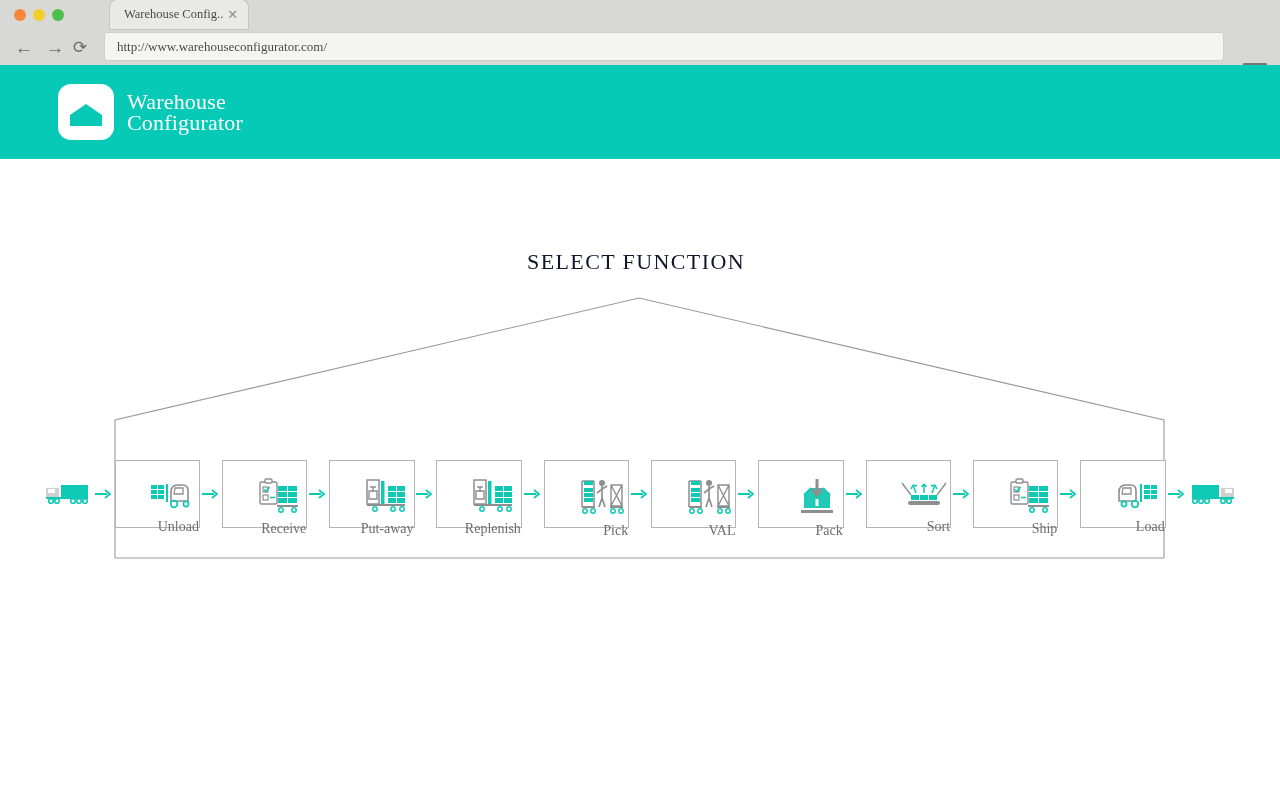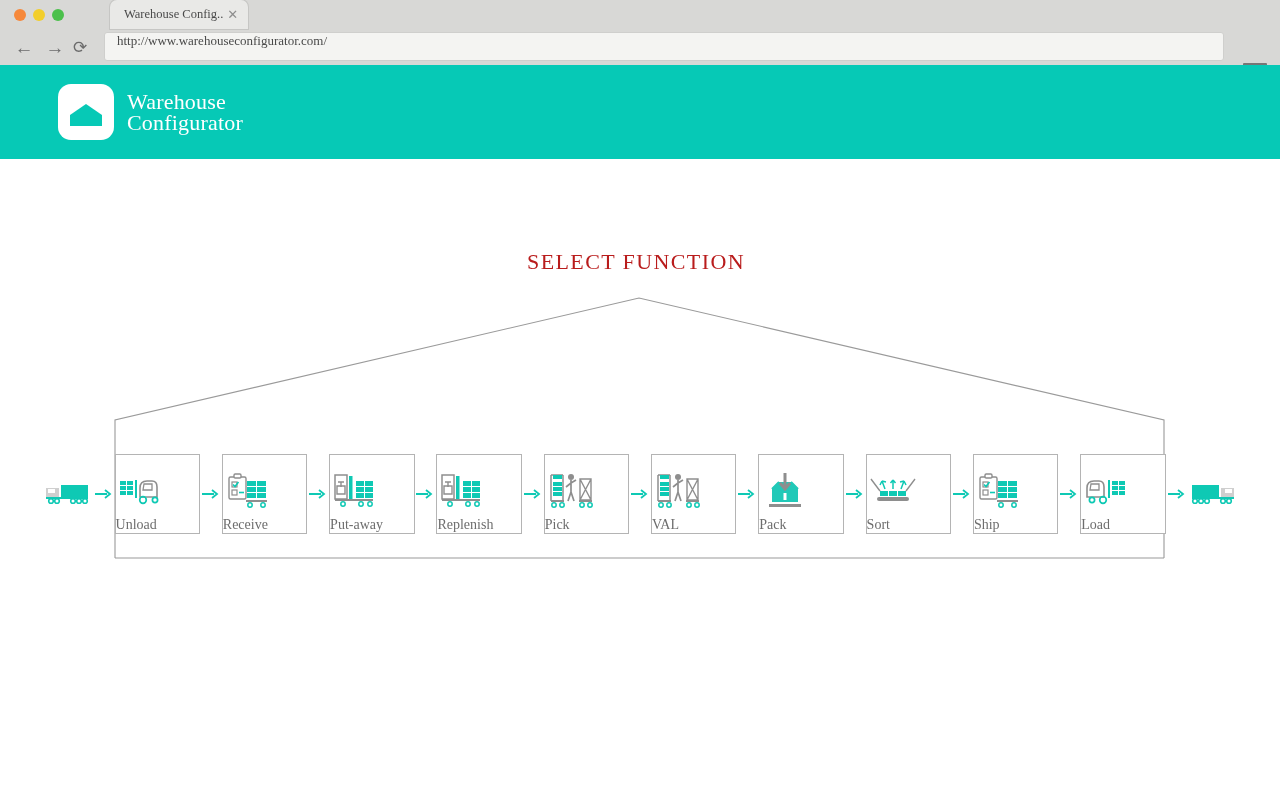--- a/index.html
+++ b/index.html
@@ -44,21 +44,21 @@
     color: #6b6b6b; font-size: 19px; line-height: 24px; text-align: center;
     cursor: pointer;
   }
   #btn-back    { left: 12px; }
   #btn-forward { left: 43px; }
   #btn-reload  { left: 68px; font-size: 17px; }
 
   #url-bar {
     position: absolute; left: 104px; top: 2px; width: 1120px; height: 29px;
     background: #f4f4f2; border: 1px solid #cfcfcd; border-radius: 3px;
-    display: flex; padding: 0 12px;
+    display: flex; align-items: center; padding: 0 12px;
   }
   #url-text {
     font-size: 13px; color: #4a4a4a;
     font-family: "Liberation Serif", serif;
   }
   #menu-button {
     position: absolute; left: 1243px; top: 33px; width: 24px; height: 19px;
     display: flex; flex-direction: column; justify-content: space-between;
     cursor: pointer;
   }
@@ -114,39 +114,39 @@
   #my-warehouse-link {
     position: absolute; left: 1144px; top: 104px;
     color: #ffffff; font-size: 13px; letter-spacing: .4px; cursor: pointer;
     font-family: "Liberation Serif", serif; white-space: nowrap;
   }
 
   
   #main { position: absolute; left: 0; top: 159px; width: 1280px; height: 650px; background: #fff; }
   #page-title {
     position: absolute; left: 0; top: 90px; width: 1272px; text-align: center;
-    font-size: 22px; color: #b91c1c; letter-spacing: 1.4px; font-weight: normal;
+    font-size: 22px; color: #0f172a; letter-spacing: 1.4px; font-weight: normal;
     font-family: "Liberation Serif", serif;
   }
 
   #warehouse-diagram {
     position: absolute; left: 0; top: 0; width: 1280px; height: 650px;
   }
   #warehouse-outline { position: absolute; left: 0; top: 0; }
 
   #function-row {
     position: absolute; left: 41px; top: 291px; width: 1198px; height: 88px;
     display: flex; align-items: center;
   }
   .truck-slot { width: 52px; display: flex; align-items: center; justify-content: center; }
   .flow-arrow { width: 22px; display: flex; align-items: center; justify-content: center; }
 
   .function-card {
-    width: 86px; height: 80px; border: 1px solid #b4b4b4; background: #ffffff;
-    display: flex; flex-direction: column; align-items: flex-start; justify-content: flex-start;
+    width: 86px; height: 68px; border: 1px solid #b4b4b4; background: #ffffff;
+    display: flex; flex-direction: column; align-items: flex-end; justify-content: flex-start;
     padding-top: 16px; cursor: pointer;
   }
   .function-icon { width: 52px; height: 42px; display: flex; align-items: center; justify-content: center; }
   .function-label {
     margin-top: 6px; font-size: 14px; color: #6d6d6d; white-space: nowrap;
     font-family: "Liberation Serif", serif;
   }
 </style>
 </head>
 <body>

